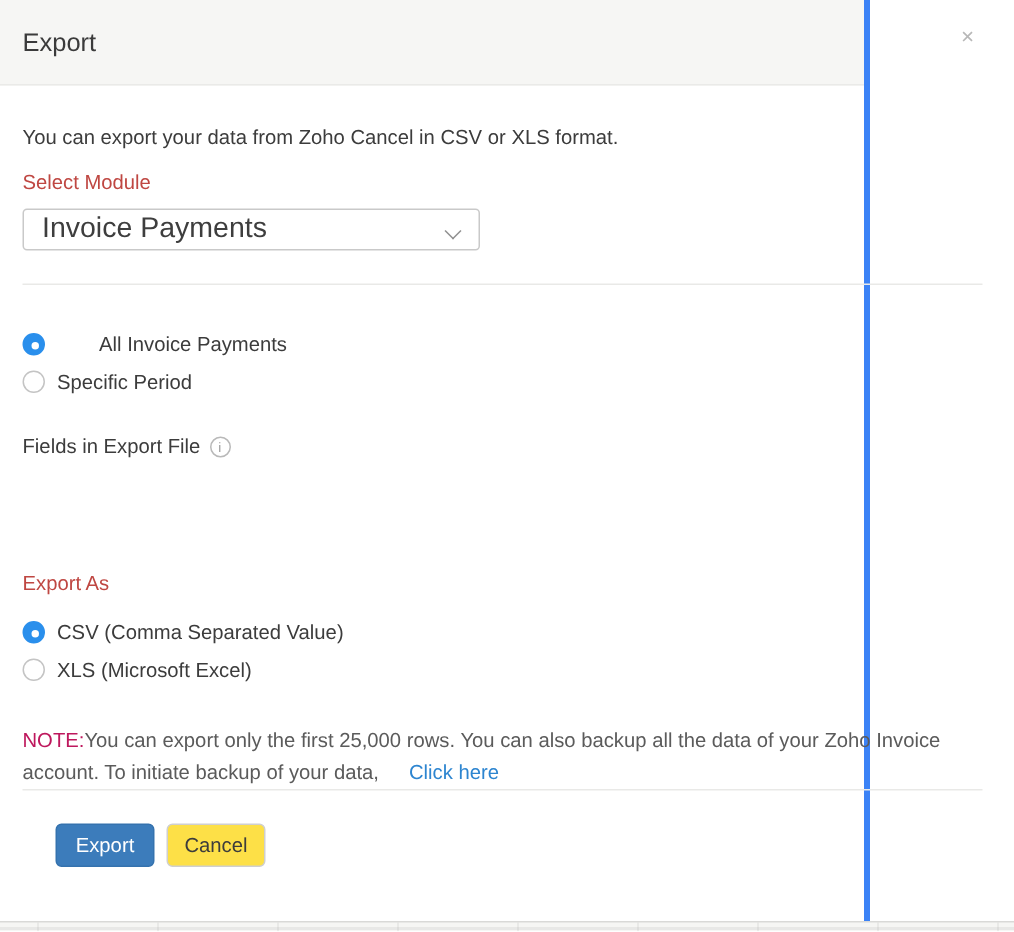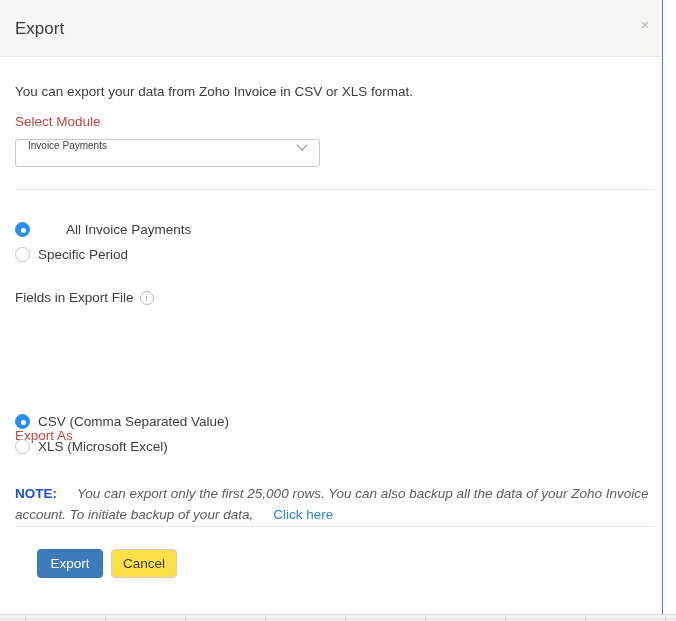--- a/index.html
+++ b/index.html
@@ -6,22 +6,22 @@
   html,body { background:#ffffff; }
   body { font-family:"Liberation Sans", sans-serif; }
 
   .canvas {
     position:relative; width:676px; height:621px;
     background:#ffffff; overflow:hidden;
   }
 
   
   .modal {
-    position:absolute; left:0; top:0; width:663px; height:614px;
-    background:#ffffff; border-right:1px solid #3b82f6;
+    position:absolute; left:0; top:0; width:580px; height:614px;
+    background:#ffffff; border-right:4px solid #3b82f6;
   }
   .right-gutter {
     position:absolute; left:663px; top:0; width:13px; height:614px;
     background:#ffffff;
   }
   
   .page-strip {
     position:absolute; left:0; top:614px; width:676px; height:7px;
     background:#f6f6f4;
     border-top:1px solid #d9d9d7;
@@ -50,39 +50,39 @@
 
   
   .intro {
     position:absolute; left:15px; top:84px;
     font-size:13.5px; color:#3c3c3c;
   }
   .red-label {
     position:absolute; left:15px; font-size:13.5px; color:#bf4742;text-align:center;
   }
   .lbl-select-module { top:114px; }
-  .lbl-export-as { top:381px;margin-top:47px; }
+  .lbl-export-as { top:381px; }
 
   .gray-label {
     position:absolute; left:15px; top:290px;
     font-size:13.5px; color:#3c3c3c; display:flex; align-items:center;
   }
   .info-icon {
     display:inline-block; width:14px; height:14px; margin-left:6px;
     border:1px solid #b9b9b9; border-radius:50%;
     color:#9a9a9a; font-size:9px; line-height:12px; text-align:center;
     font-style:normal;
   }
 
   
   .select-box {
     position:absolute; left:15px; height:28px;
     background:#ffffff; border:1px solid #c9c9c9; border-radius:3px;
-    display:flex; padding:0 12px;
-    font-size:10px; cursor:pointer;
+    display:flex; align-items:center; padding:0 12px;
+    font-size:19px; cursor:pointer;
   }
   .select-module-box { top:139px; width:305px; color:#3e3e3e; }
   .select-template-box { top:317px; width:248px; color:#9b9b9b; }
   .select-value { flex:1 1 auto; white-space:nowrap; overflow:hidden; }
   .chevron {
     width:9px; height:9px; flex:0 0 auto; position:relative; top:-2px;
   }
   .chevron::before {
     content:""; position:absolute; left:0; top:3px;
     width:7px; height:7px;
@@ -117,22 +117,22 @@
   .row-all-payments { top:222px;gap:28px; }
   .row-specific-period { top:247px; }
   .row-csv { top:414px; }
   .row-xls { top:439px; }
 
   
   .note {
     position:absolute; left:15px; top:483px; width:640px;
     font-size:13.5px; color:#5b5b5b; line-height:21px;
   }
-  .note-label { font-weight:700; color:#1d4ed8; }
-  .note-text { margin-left:20px;font-style:italic; }
+  .note-label { font-weight:400; color:#be185d; }
+  .note-text { margin-left:0; }
   .note-link { color:#2d85d0; cursor:pointer; margin-left:20px; }
 
   
   .btn {
     position:absolute; top:549px; height:29px;
     border-radius:4px; font-size:13.5px; line-height:27px;
     text-align:center; cursor:pointer;
     font-family:"Liberation Sans", sans-serif;
   }
   .btn-export {
@@ -149,21 +149,21 @@
 
 <div class="canvas">
 
   <div class="modal">
 
     <div class="dialog-header">
       <div class="dialog-title">Export</div>
       <div class="close-btn">×</div>
     </div>
 
-    <div class="intro">You can export your data from Zoho Invoice in CSV or XLS format.</div>
+    <div class="intro">You can export your data from Zoho Cancel in CSV or XLS format.</div>
 
     <div class="red-label lbl-select-module">Select Module</div>
 
     <div class="select-box select-module-box">
       <span class="select-value">Invoice Payments</span>
       <span class="chevron"></span>
     </div>
 
     <div class="divider divider-1"></div>
 

